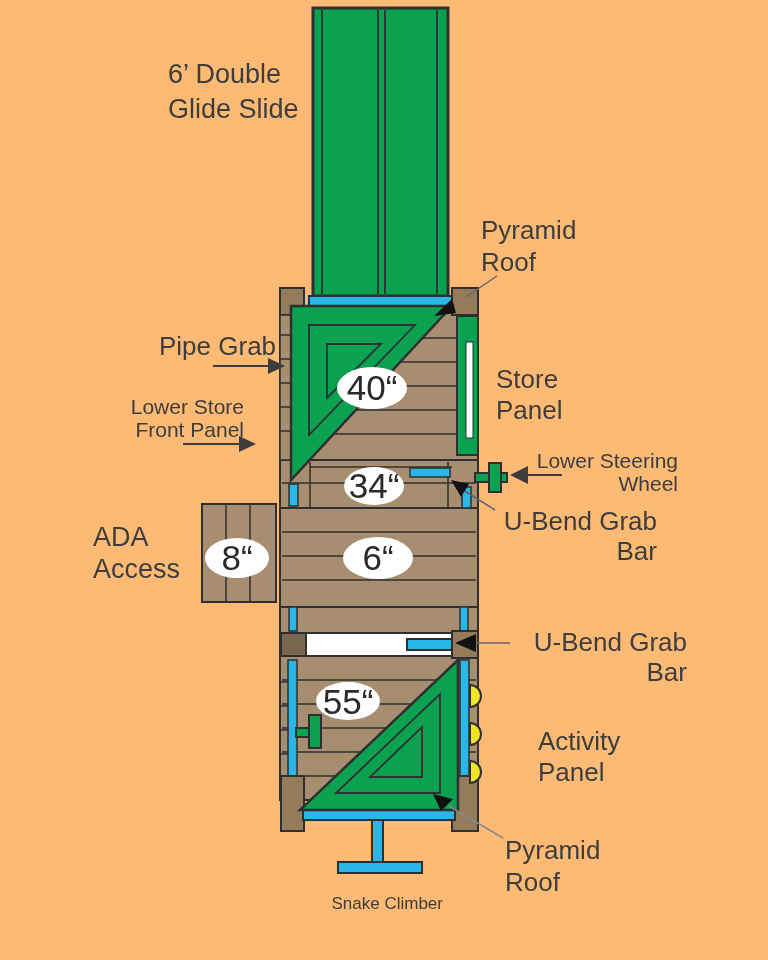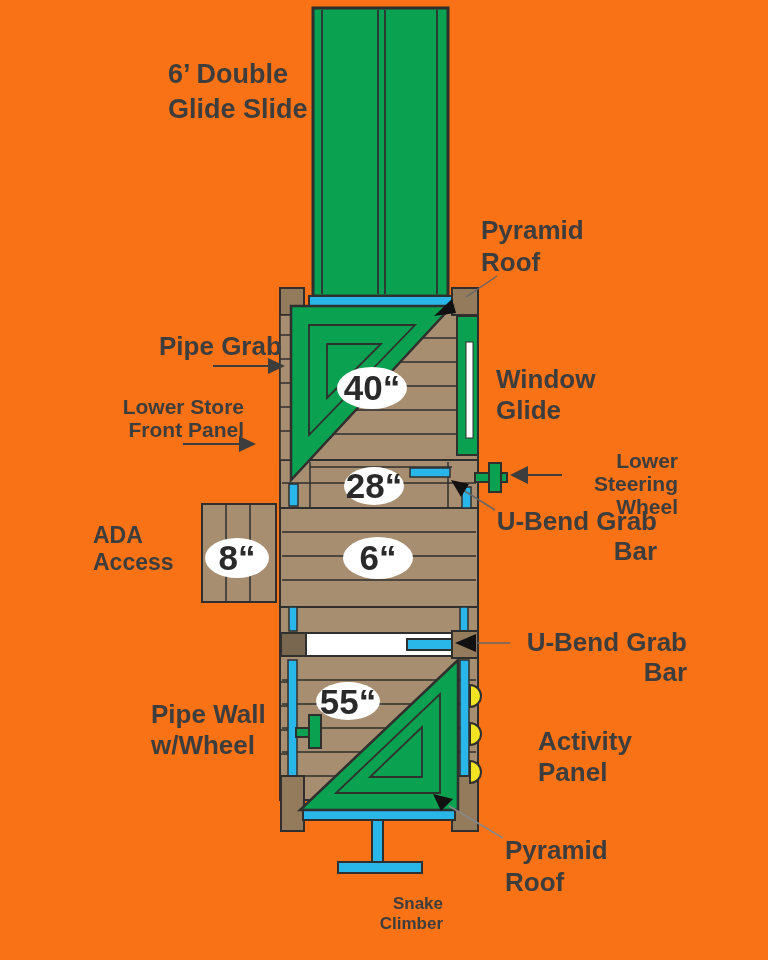--- a/index.html
+++ b/index.html
@@ -7,22 +7,22 @@
     --deck:#a88e70;
     --post:#937b5c;
     --darkpost:#7a6750;
     --blue:#29b6e8;
     --yellow:#f2e422;
     --outline:#2f2f2f;
     --label:#3d3d3d;
   }
   html,body{margin:0;padding:0;background:#fff;}
   #stage{
-    position:relative;width:768px;height:960px;background:#f97316;
-    font-family:"Liberation Sans", sans-serif;overflow:hidden;font-weight:bold;
+    position:relative;width:768px;height:960px;background:#fdba74;
+    font-family:"Liberation Sans", sans-serif;overflow:hidden;
   }
   #diagram-svg{position:absolute;left:0;top:0;}
   .lbl{position:absolute;color:var(--label);line-height:1.18;}
   .c{text-align:right;}
   .dim{
     position:absolute;width:110px;margin-left:-55px;text-align:center;
     font-size:35px;line-height:40px;color:#2a2a2a;
   }
 </style>
 </head>
@@ -166,37 +166,36 @@
   </svg>
 
   <div class="lbl" style="left:168px;top:57px;width:145px;font-size:27px;line-height:1.28;">6’ Double Glide Slide</div>
 
   <div class="lbl" style="left:481px;top:215px;width:112px;font-size:26px;line-height:1.22;">Pyramid Roof</div>
 
   <div class="lbl" style="left:159px;top:331px;width:130px;font-size:26px;white-space:nowrap;">Pipe Grab</div>
 
   <div class="lbl c" style="left:110px;top:395px;width:134px;font-size:21px;line-height:1.1;">Lower Store Front Panel</div>
 
-  <div class="lbl" style="left:496px;top:364px;width:110px;font-size:26px;">Window Glide</div>
+  <div class="lbl" style="left:496px;top:364px;width:110px;font-size:26px;">Store Panel</div>
 
   <div class="lbl c" style="left:528px;top:449px;width:150px;font-size:21px;line-height:1.1;">Lower Steering Wheel</div>
 
   <div class="lbl c" style="left:489px;top:507px;width:168px;font-size:26px;line-height:1.15;">U-Bend Grab Bar</div>
 
-  <div class="lbl" style="left:93px;top:522px;width:105px;font-size:23px;">ADA Access</div>
+  <div class="lbl" style="left:93px;top:522px;width:105px;font-size:27px;">ADA Access</div>
 
   <div class="lbl c" style="left:519px;top:628px;width:168px;font-size:26px;line-height:1.15;">U-Bend Grab Bar</div>
 
-  <div class="lbl" style="left:151px;top:699px;width:125px;font-size:26px;">Pipe Wall w/Wheel</div>
 
   <div class="lbl" style="left:498px;top:726px;width:105px;font-size:26px;margin-left:40px;">Activity Panel</div>
 
   <div class="lbl" style="left:505px;top:835px;width:112px;font-size:26px;line-height:1.22;">Pyramid Roof</div>
 
   <div class="lbl c" style="left:328px;top:894px;width:115px;font-size:17px;">Snake Climber</div>
 
   <div class="dim" style="left:372px;top:368px;">40“</div>
-  <div class="dim" style="left:374px;top:466px;">28“</div>
+  <div class="dim" style="left:374px;top:466px;">34“</div>
   <div class="dim" style="left:378px;top:538px;">6“</div>
   <div class="dim" style="left:237px;top:538px;">8“</div>
   <div class="dim" style="left:348px;top:682px;">55“</div>
 
 </div>
 
 </body></html>

